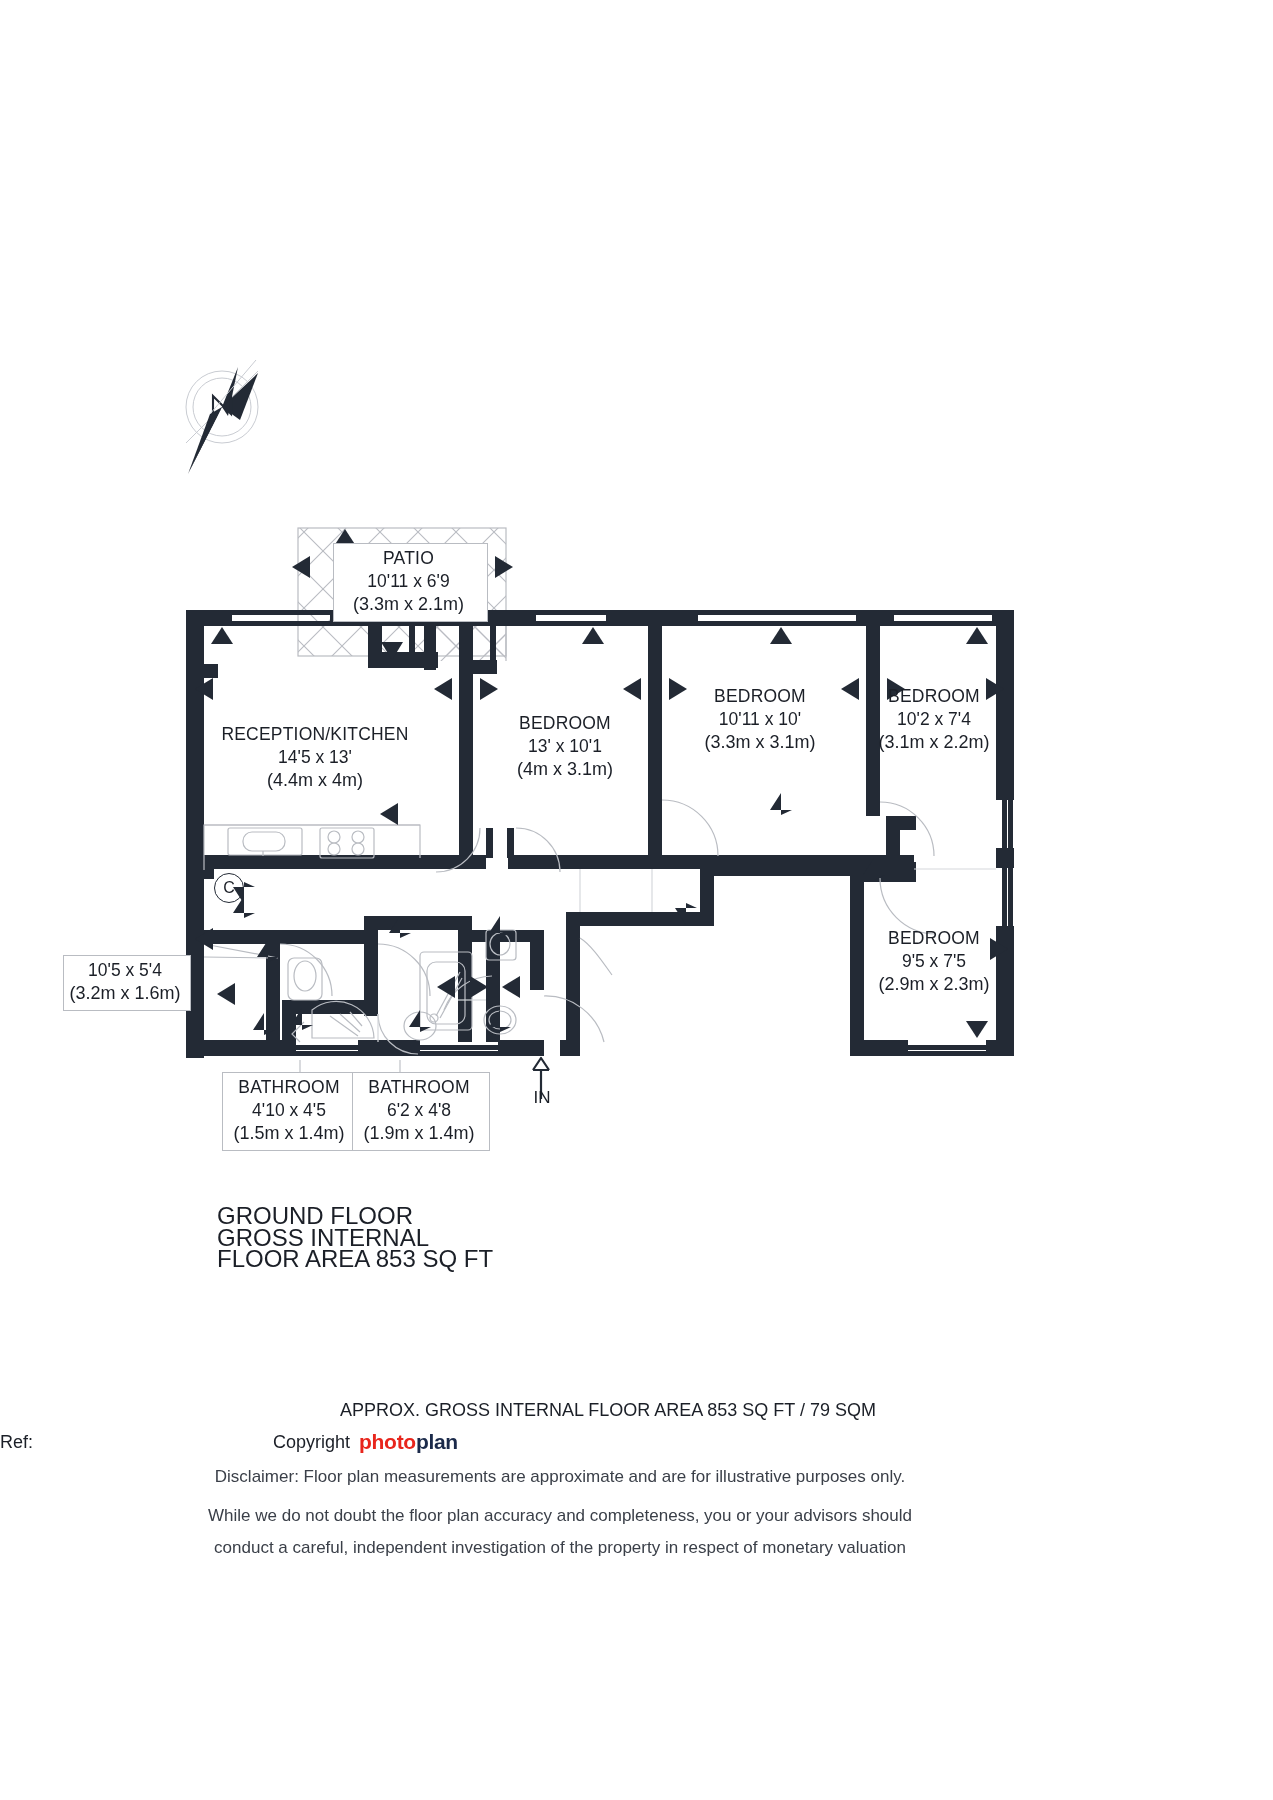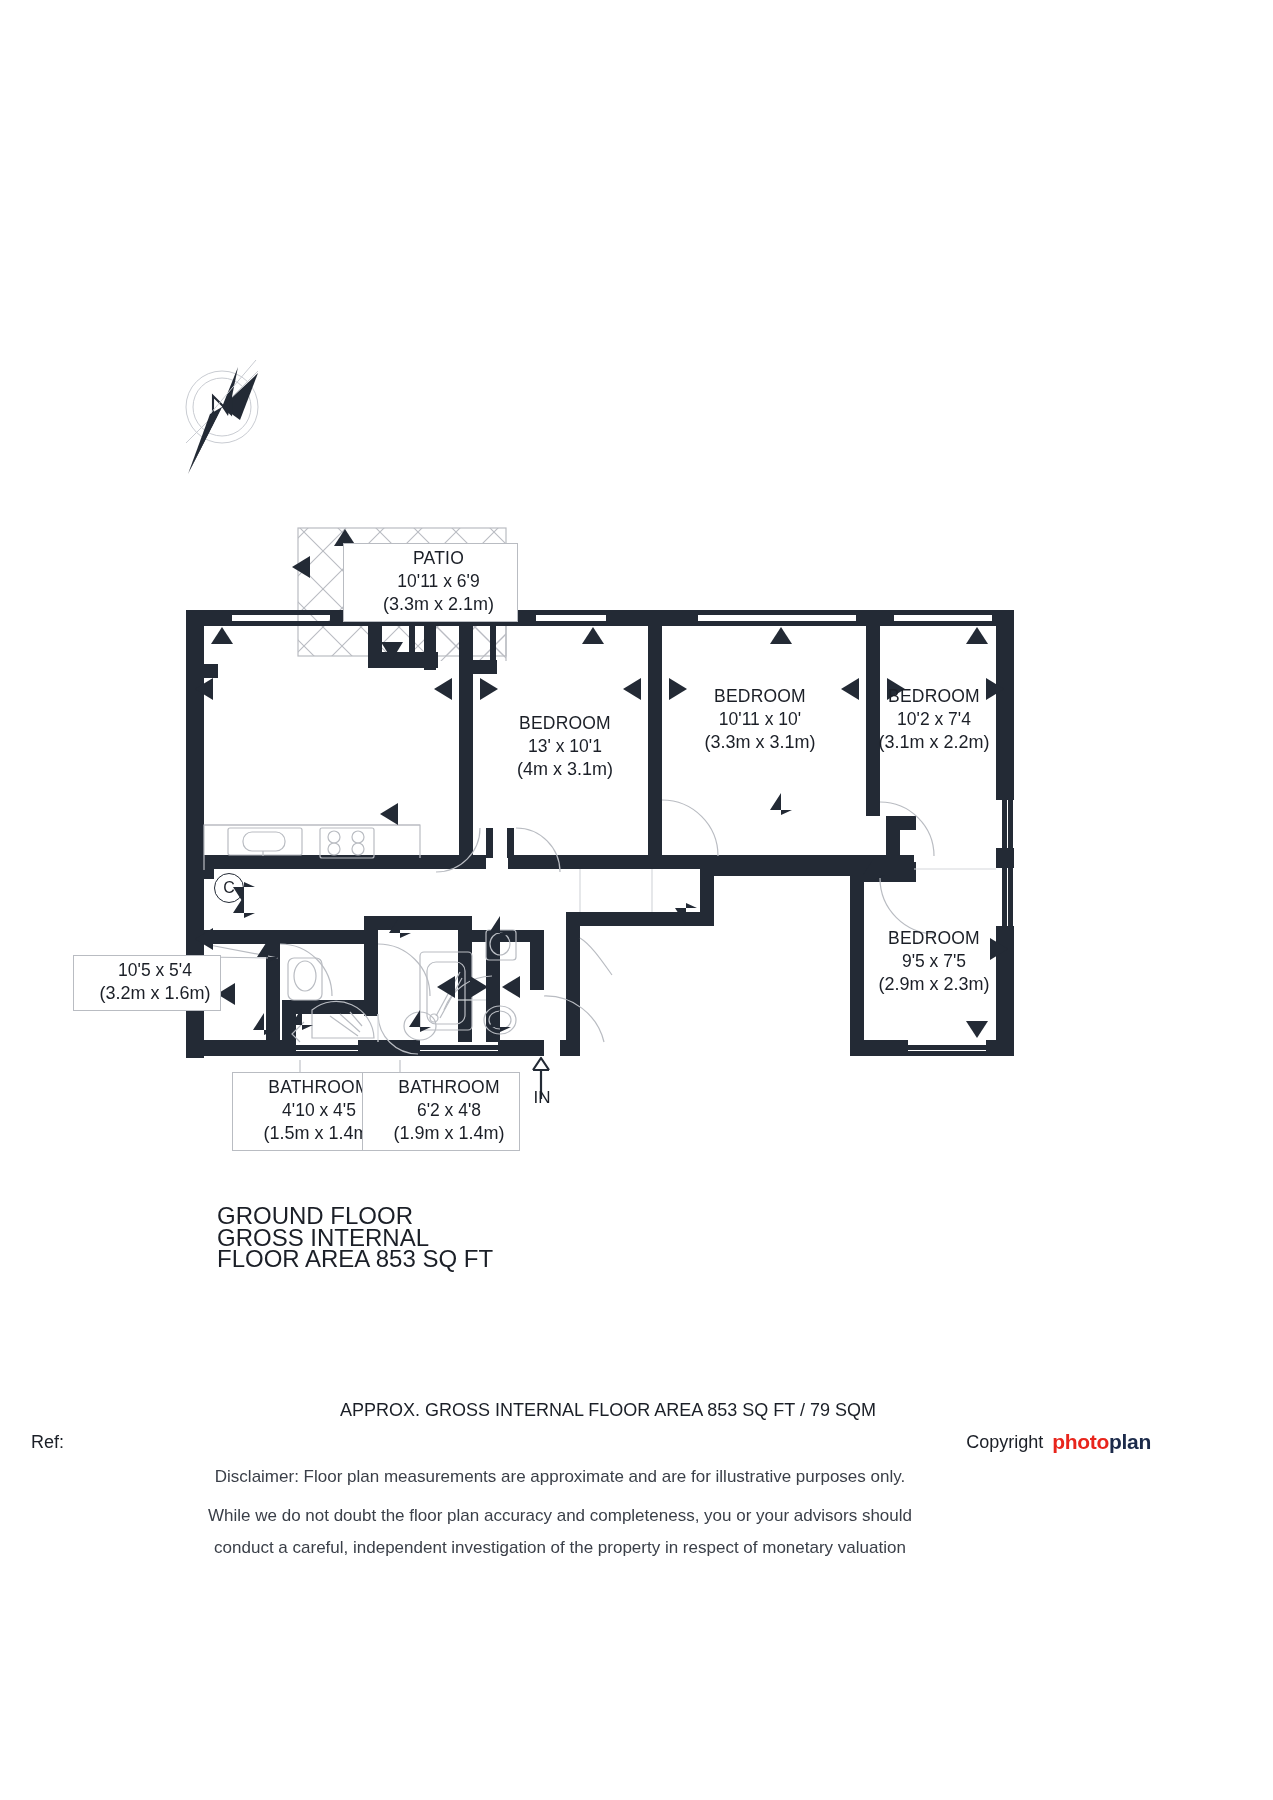--- a/index.html
+++ b/index.html
@@ -4,21 +4,21 @@
 <style>
   html,body{margin:0;padding:0;background:#fff;}
   body{width:1273px;height:1800px;position:relative;font-family:"Liberation Sans",sans-serif;color:#1b1f27;overflow:hidden;}
   #sheet{position:absolute;left:0;top:0;width:1273px;height:1800px;}
   svg#plan{position:absolute;left:0;top:0;width:1273px;height:1800px;}
 
   .lbl{position:absolute;text-align:center;line-height:1.30;color:#1b1f27;}
   .lbl .nm{font-size:17.5px;letter-spacing:.2px;white-space:nowrap;}
   .lbl .d1{font-size:17.5px;white-space:nowrap;}
   .lbl .d2{font-size:18px;white-space:nowrap;}
-  .boxed{background:#fff;border:1px solid #b9bcc2;padding:3px 8px 5px 24px;margin-left:10px;}
+  .boxed{background:#fff;border:1px solid #b9bcc2;padding:3px 8px 5px 4px;}
 
   .foot{position:absolute;text-align:center;white-space:nowrap;}
   .fl{position:absolute;font-size:24px;line-height:21.5px;white-space:nowrap;margin-left:29px;}
 
   .disc{font-size:17px;color:#3a3f48;}
   .ap{font-size:18px;color:#1b1f27;}
   .lg-photo{font-weight:bold;font-size:21px;color:#e8251c;letter-spacing:-.3px;}
   .lg-plan{font-weight:bold;font-size:21px;color:#1b2a4a;letter-spacing:-.3px;}
 </style>
 </head>
@@ -280,20 +280,25 @@
       <line x1="256" y1="360" x2="210" y2="414" stroke="#c9ccd2" stroke-width="1"></line>
     </g>
   </svg>
 
   <div class="lbl boxed" style="left:333px; top:543px; width:141px;">
     <div class="nm">PATIO</div>
     <div class="d1">10'11 x 6'9</div>
     <div class="d2">(3.3m x 2.1m)</div>
   </div>
 
+  <div class="lbl" style="left:220px; top:723px; width:190px;">
+    <div class="nm">RECEPTION/KITCHEN</div>
+    <div class="d1">14'5 x 13'</div>
+    <div class="d2">(4.4m x 4m)</div>
+  </div>
 
   <div class="lbl" style="left:495px; top:712px; width:140px;">
     <div class="nm">BEDROOM</div>
     <div class="d1">13' x 10'1</div>
     <div class="d2">(4m x 3.1m)</div>
   </div>
 
   <div class="lbl" style="left:690px; top:685px; width:140px;">
     <div class="nm">BEDROOM</div>
     <div class="d1">10'11 x 10'</div>
@@ -340,21 +345,21 @@
 
   <div style="position:absolute;left:188px;top:1205px;">
     <div class="fl" style="position:relative;">GROUND FLOOR</div>
     <div class="fl" style="position:relative;">GROSS INTERNAL</div>
     <div class="fl" style="position:relative;">FLOOR AREA 853 SQ FT</div>
   </div>
 
   <div style="position:absolute;left:0;top:1400px;width:1120px;">
     <div class="foot ap" style="left:0;top:0;width:1120px;margin-left:48px;">APPROX. GROSS INTERNAL FLOOR AREA 853 SQ FT / 79 SQM</div>
 
-    <div style="position:absolute;left:0;top:30px;width:1120px;display:flex;justify-content:space-between;align-items:center;gap:240px;margin-left:31px;">
+    <div style="position:absolute;left:0;top:30px;width:1120px;display:flex;justify-content:flex-start;align-items:center;gap:240px;">
       <span class="ap">Ref:</span>
       <span style="display:flex;align-items:center;gap:9px;">
         <span class="ap">Copyright</span>
         <span style="display:flex;align-items:baseline;">
           <span class="lg-photo">photo</span>
           <span class="lg-plan">plan</span>
         </span>
       </span>
     </div>
 

